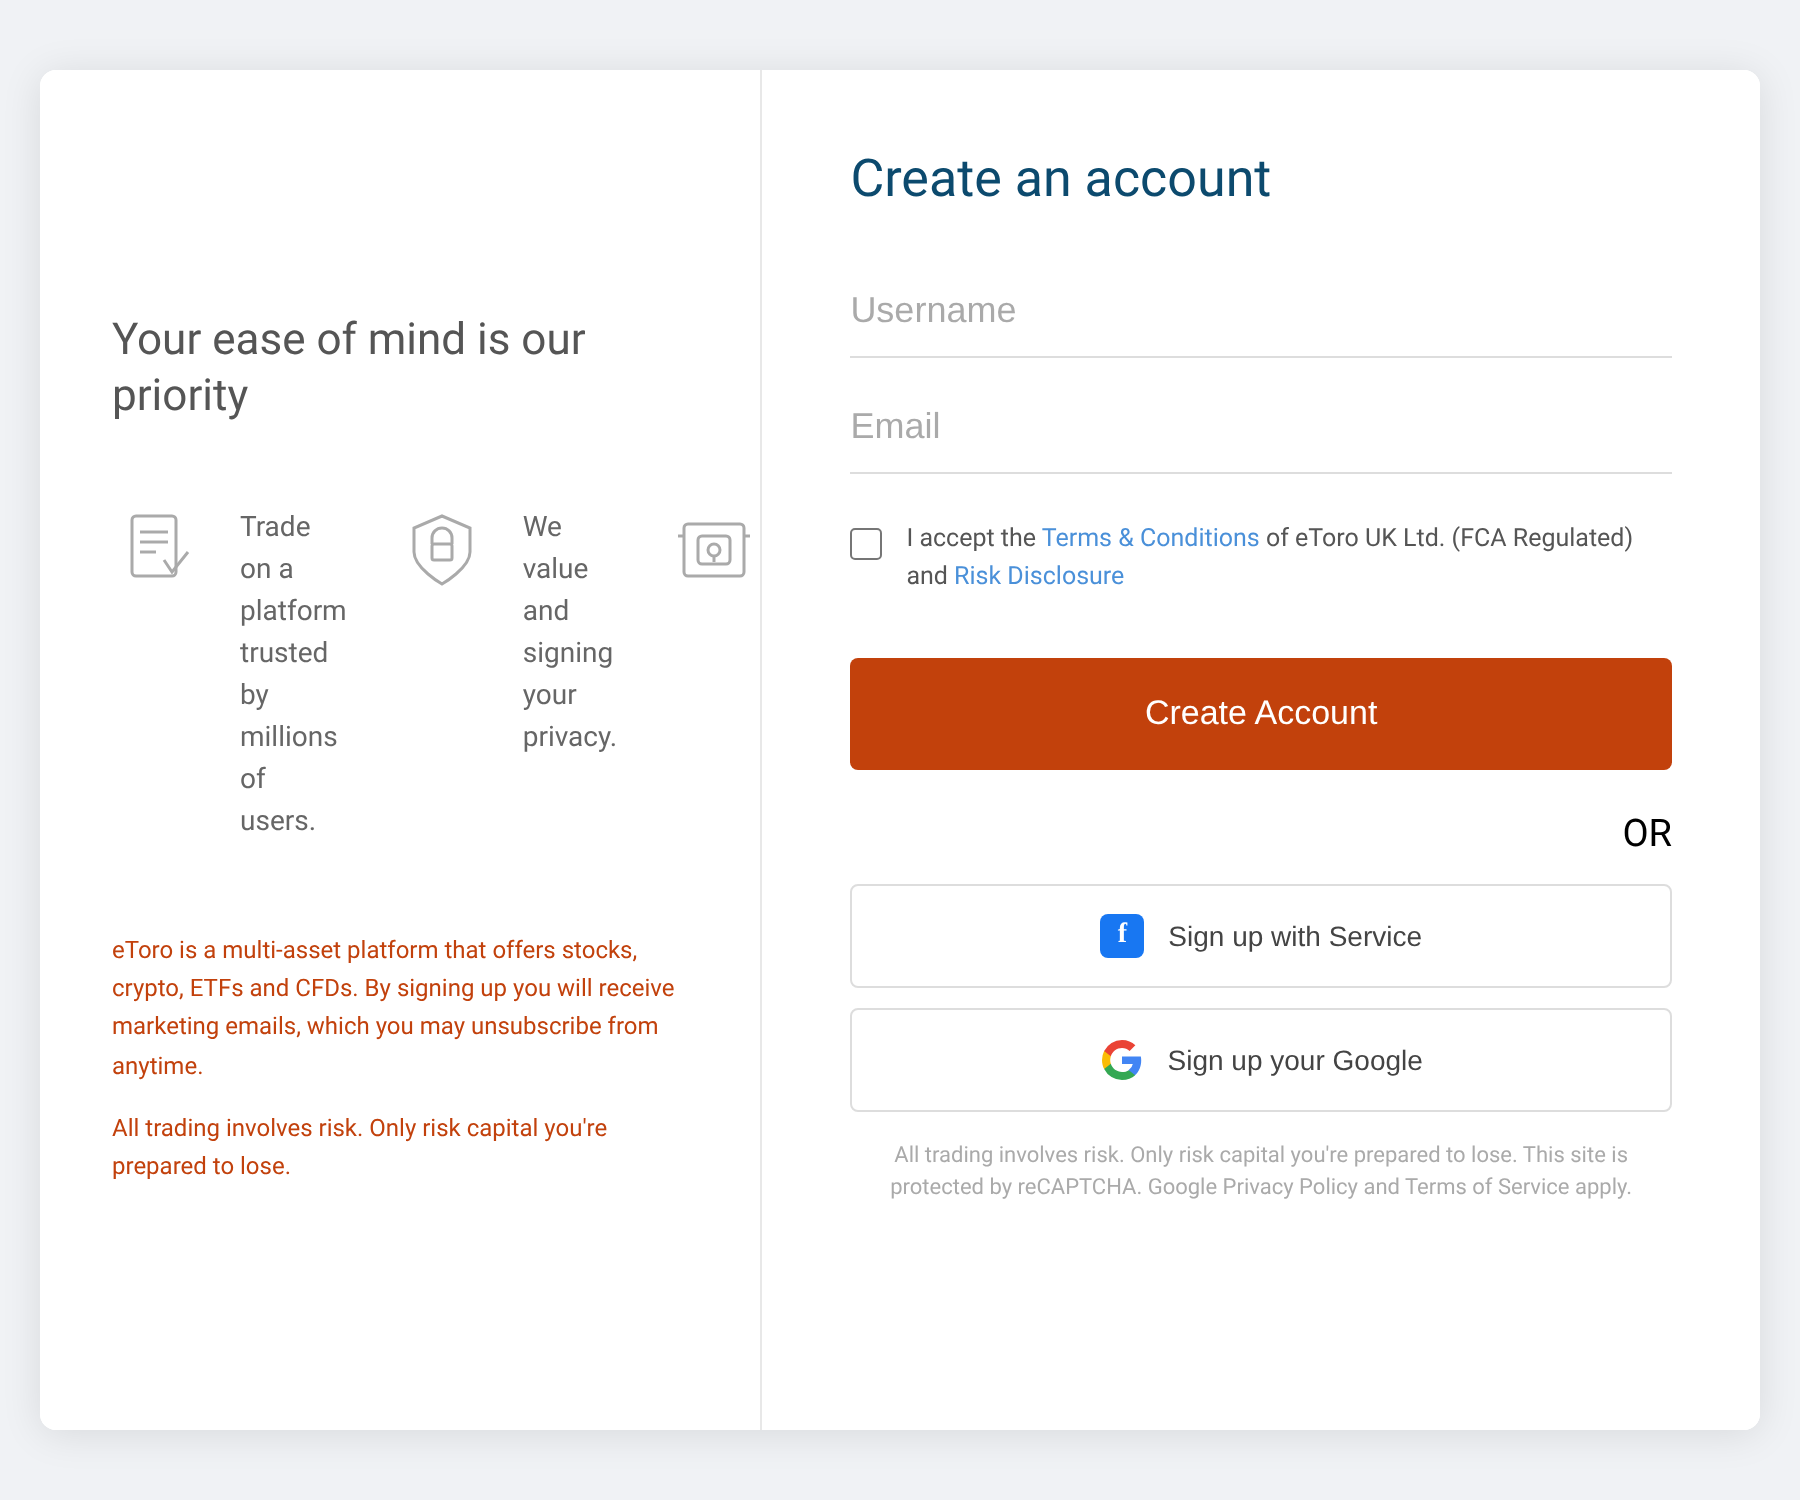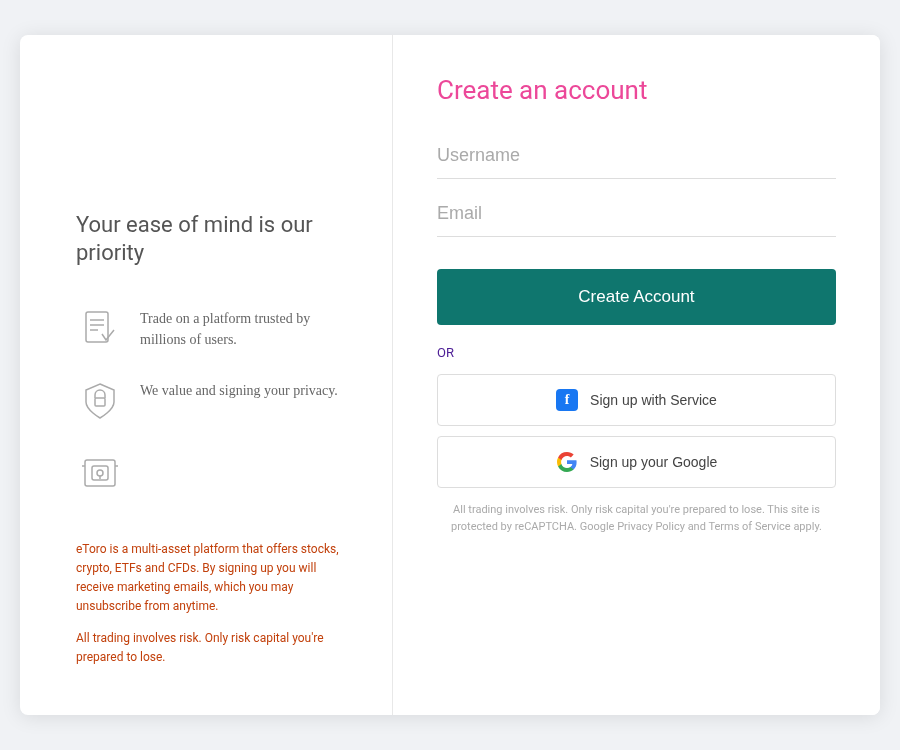--- a/index.html
+++ b/index.html
@@ -22,36 +22,34 @@
       overflow: hidden;
     }
     
     .left-panel {
       width: 42%;
       background: #fff;
       padding: 48px 36px;
       border-right: 1px solid #e8e8e8;
       display: flex;
       flex-direction: column;
-      justify-content: flex-end;
-      margin-left: 20px;
+      justify-content: center;
     }
     .left-panel h2 {
       font-size: 22px;
       font-weight: 400;
       color: #555;
       margin-bottom: 36px;
       line-height: 1.3;
     }
     .feature-list {
       display: flex;
-      flex-direction: column;
+      flex-direction: row;
       gap: 24px;
       margin-bottom: 36px;
-      font-family: Liberation Serif, serif;
     }
     .feature-item {
       display: flex;
       align-items: flex-start;
       gap: 16px;
     }
     .feature-icon {
       width: 48px;
       height: 48px;
       flex-shrink: 0;
@@ -83,21 +81,21 @@
     }
     
     .right-panel {
       width: 58%;
       padding: 40px 44px;
       background: #fff;
     }
     .form-title {
       font-size: 26px;
       font-weight: 400;
-      color: #ec4899;
+      color: #0c4a6e;
       margin-bottom: 28px;
     }
     .form-group {
       margin-bottom: 4px;
     }
     .form-input {
       width: 100%;
       border: none;
       border-bottom: 1px solid #ddd;
       padding: 12px 0;
@@ -128,36 +126,36 @@
       font-size: 12.5px;
       color: #555;
       line-height: 1.5;
     }
     .checkbox-label a {
       color: #4a90d9;
       text-decoration: none;
     }
     .create-account-btn {
       width: 100%;
-      background: #0f766e;
+      background: #c2410c;
       color: #fff;
       border: none;
       padding: 18px;
       font-size: 17px;
       font-weight: 500;
       border-radius: 4px;
       cursor: pointer;
       margin-top: 20px;
       margin-bottom: 16px;
       transition: background 0.2s;
     }
     .or-divider {
-      text-align: left;
-      color: #4c1d95;
-      font-size: 13px;
+      text-align: right;
+      color: #000000;
+      font-size: 19px;
       margin: 4px 0 14px;
       position: relative;
     }
     .social-btn {
       width: 100%;
       display: flex;
       align-items: center;
       justify-content: center;
       gap: 12px;
       border: 1px solid #ddd;
@@ -258,20 +256,26 @@
     <div class="form-group">
       <input type="text" class="form-input" placeholder="Username" style="">
     </div>
 
     <div class="form-group">
       <input type="email" class="form-input" placeholder="Email" style="">
     </div>
 
 
     
+    <div class="checkbox-group">
+      <input type="checkbox" style="">
+      <span class="checkbox-label">
+        I accept the <a href="#">Terms &amp; Conditions</a> of eToro UK Ltd. (FCA Regulated) and <a href="#">Risk Disclosure</a>
+      </span>
+    </div>
 
     
 
     <button class="create-account-btn">Create Account</button>
 
     <div class="or-divider">OR</div>
 
     
     <button class="social-btn">
       <span class="facebook-icon">f</span>

